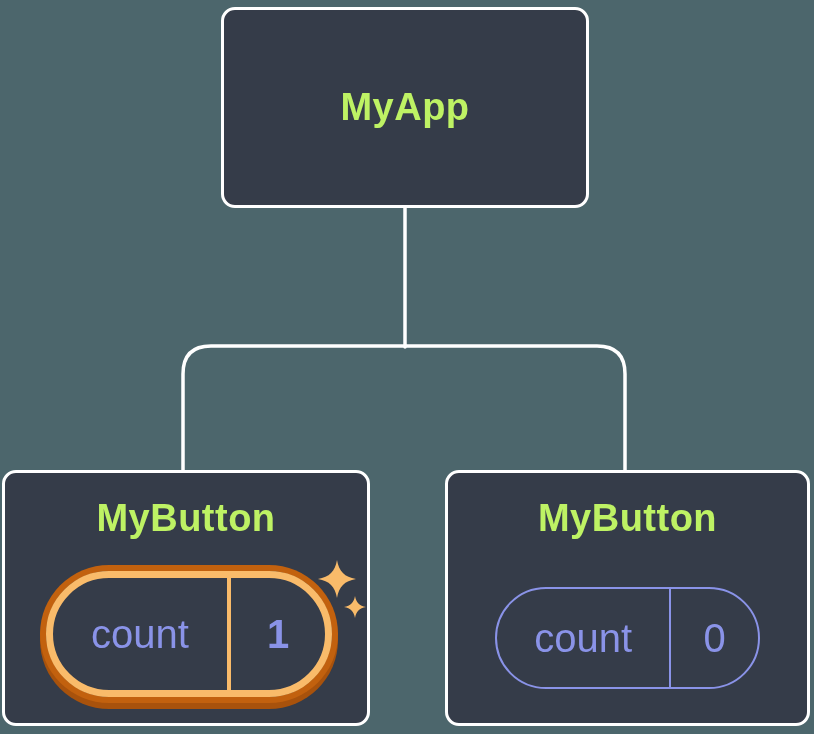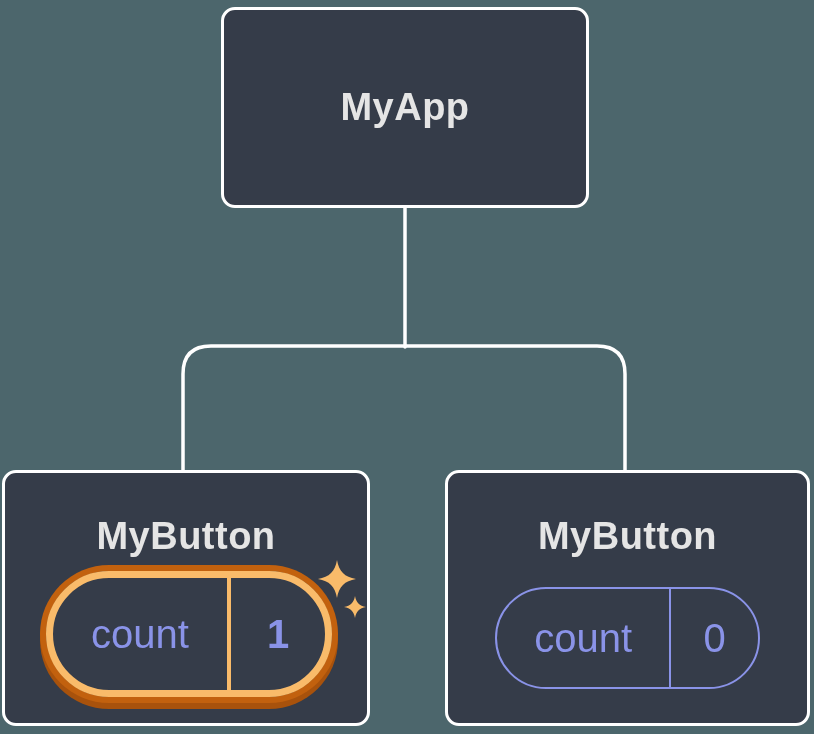--- a/index.html
+++ b/index.html
@@ -36,28 +36,28 @@
   .root-node {
     left: 221px; top: 7px;
     width: 368px; height: 201px;
     display: flex;
     align-items: center;
     justify-content: center;
   }
   .left-node  { left: 2px;   top: 470px; width: 368px; height: 256px; }
   .right-node { left: 445px; top: 470px; width: 365px; height: 256px; }
   .node-title {
-    color: #e5e5e5;
+    color: #bef264;
     font-size: 38px;
     font-weight: 700;
     letter-spacing: 0.5px;
   }
   .child-title {
     position: absolute;
-    top: 42px;
+    top: 24px;
     left: 0;
     width: 100%;
     text-align: center;
   }
   .pill {
     position: absolute;
     box-sizing: border-box;
     display: flex;
     align-items: stretch;
     border-radius: 999px;

